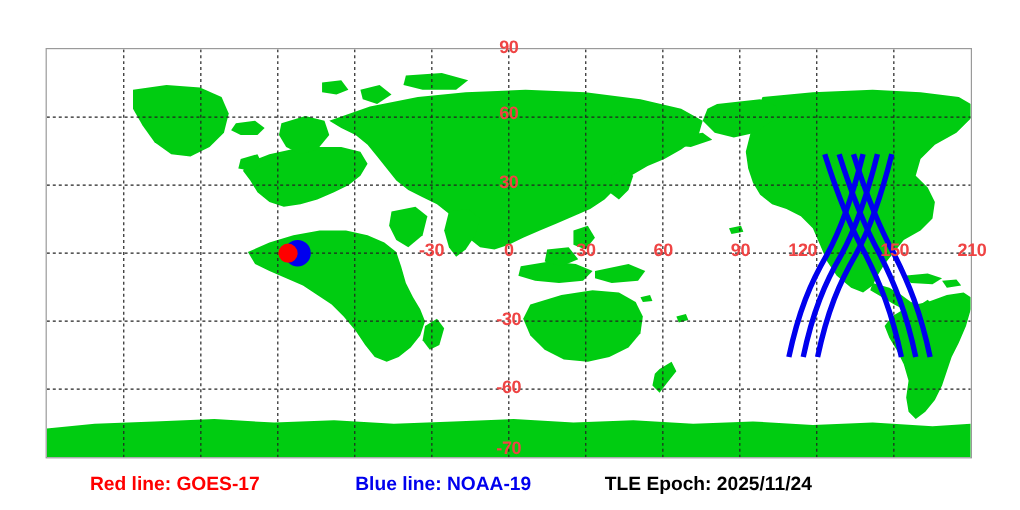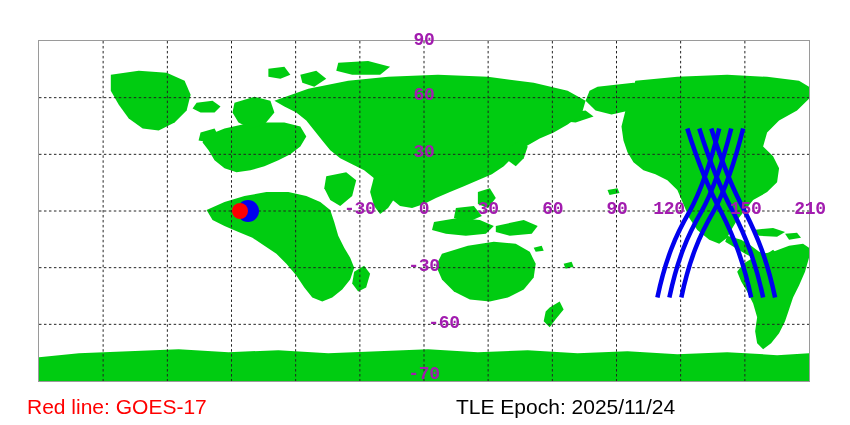--- a/index.html
+++ b/index.html
@@ -38,24 +38,24 @@
     position: absolute;
     left: 0; top: 0;
     width: 100%;
     height: 100%;
     display: block;
   }
 
   
   .grat-label {
     position: absolute;
-    font-family: Liberation Mono, monospace;
-    font-size: 18px;
+    font-family: Liberation Sans, sans-serif;
+    font-size: 15px;
     font-weight: bold;
-    color: #a21caf;
+    color: #ef4444;
     white-space: nowrap;
     letter-spacing: -0.3px;
     line-height: 1;
   }
   .lon-label { transform: translate(-50%, -50%); }
   .lat-label { transform: translate(-50%, -50%); }
 
   
   .sat-dot {
     position: absolute;
@@ -67,25 +67,26 @@
   #legend {
     position: absolute;
     left: 0;
     top: 392px;
     width: 850px;
     height: 33px;
   }
   .legend-item {
     position: absolute;
     font-family: "Liberation Sans", sans-serif;
-    font-size: 21px;
-    font-weight: normal;
+    font-size: 16px;
+    font-weight: bold;
     white-space: nowrap;
     line-height: 1;
     top: 4px;
+    margin-left: 48px;
   }
   #legend-red  { left: 27px;  color: #ff0000; }
   #legend-blue { left: 248px; color: #0000ee; }
   #legend-tle  { left: 456px; color: #000000; }
 </style>
 </head>
 <body style="background: rgb(255, 255, 255);">
 
 <div id="map-figure">
 
@@ -215,27 +216,28 @@
       <span class="grat-label lon-label" style="left: 617px; top: 209px;">90</span>
       <span class="grat-label lon-label" style="left: 669px; top: 209px;">120</span>
       <span class="grat-label lon-label" style="left: 745.667px; top: 209px;">150</span>
       <span class="grat-label lon-label" style="left: 810px; top: 209px;">210</span>
     </div>
   <div id="lat-label-layer">
       <span class="grat-label lat-label" style="left: 424px; top: 40px;">90</span>
       <span class="grat-label lat-label" style="left: 424px; top: 95px;">60</span>
       <span class="grat-label lat-label" style="left: 424px; top: 152px;">30</span>
       <span class="grat-label lat-label" style="left: 424px; top: 266px;">-30</span>
-      <span class="grat-label lat-label" style="left: 424px; top: 323px; margin-left: 20px;">-60</span>
+      <span class="grat-label lat-label" style="left: 424px; top: 323px;">-60</span>
       <span class="grat-label lat-label" style="left: 424px; top: 374px;">-70</span>
     </div>
 
   <div id="marker-layer">
     <div class="sat-dot" id="marker-noaa19" style="left: 248.156px; top: 211px; width: 22px; height: 22px; background: rgb(0, 0, 238);"></div>
     <div class="sat-dot" id="marker-goes17" style="left: 239.578px; top: 211px; width: 16px; height: 16px; background: rgb(255, 0, 0);"></div>
   </div>
 
   <div id="legend">
     <span class="legend-item" id="legend-red" style="color: rgb(255, 0, 0);">Red line: GOES-17</span>
+    <span class="legend-item" id="legend-blue" style="color: rgb(0, 0, 238);">Blue line: NOAA-19</span>
     <span class="legend-item" id="legend-tle" style="color: rgb(0, 0, 0);">TLE Epoch: 2025/11/24</span>
   </div>
 
 </div>
 
 </body></html>

